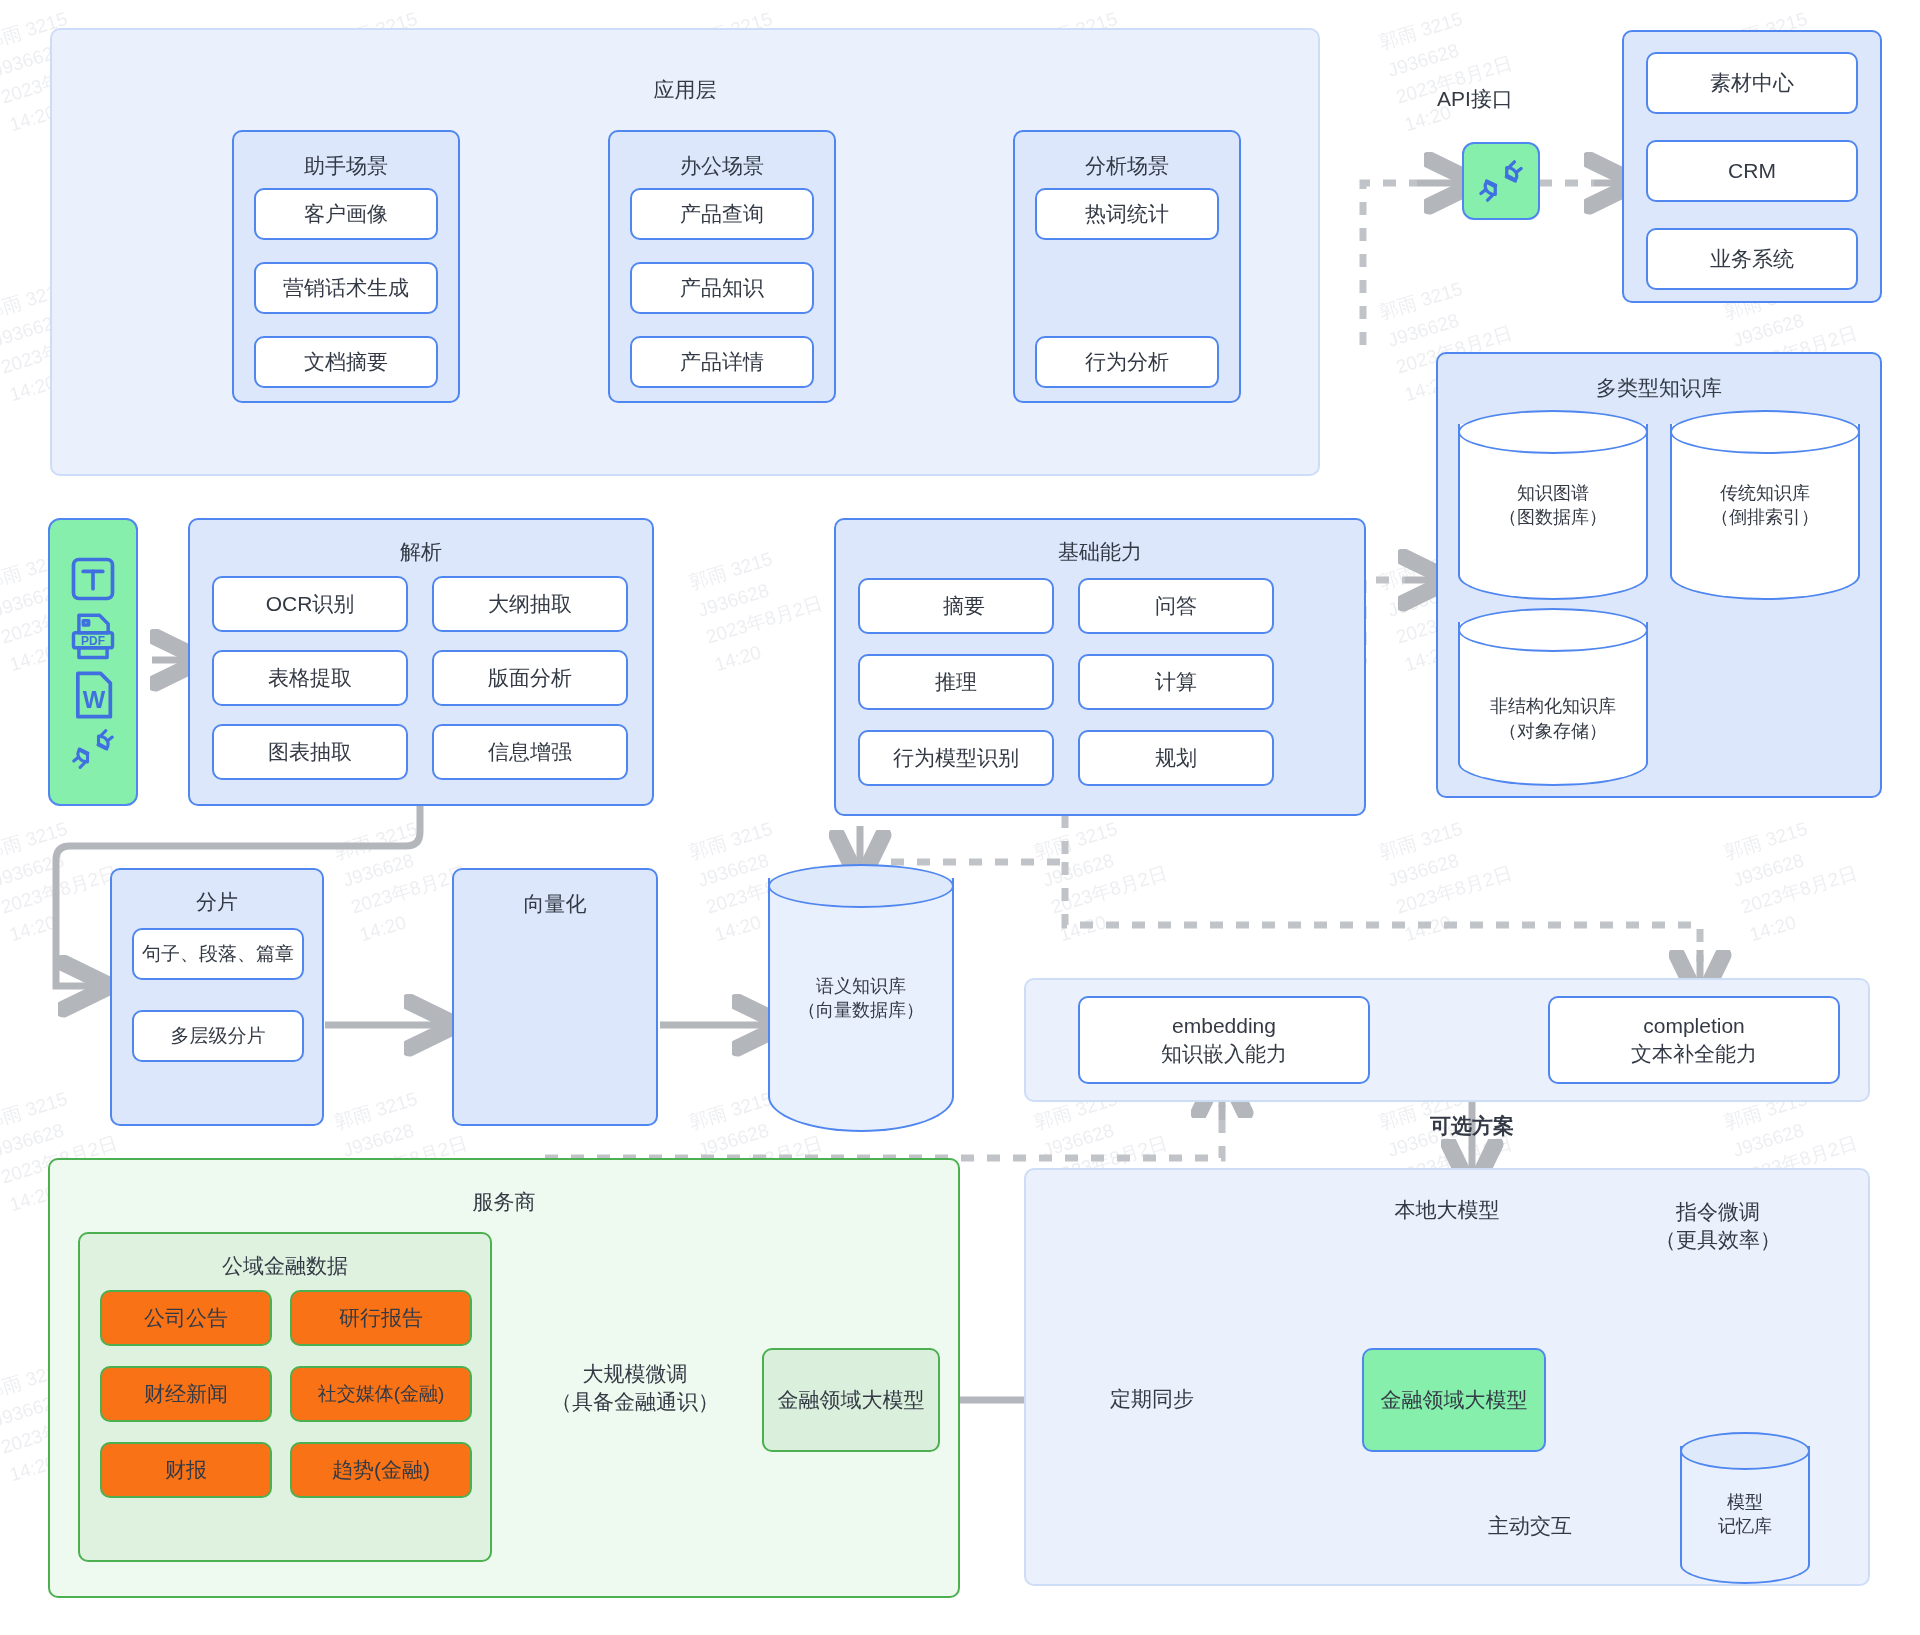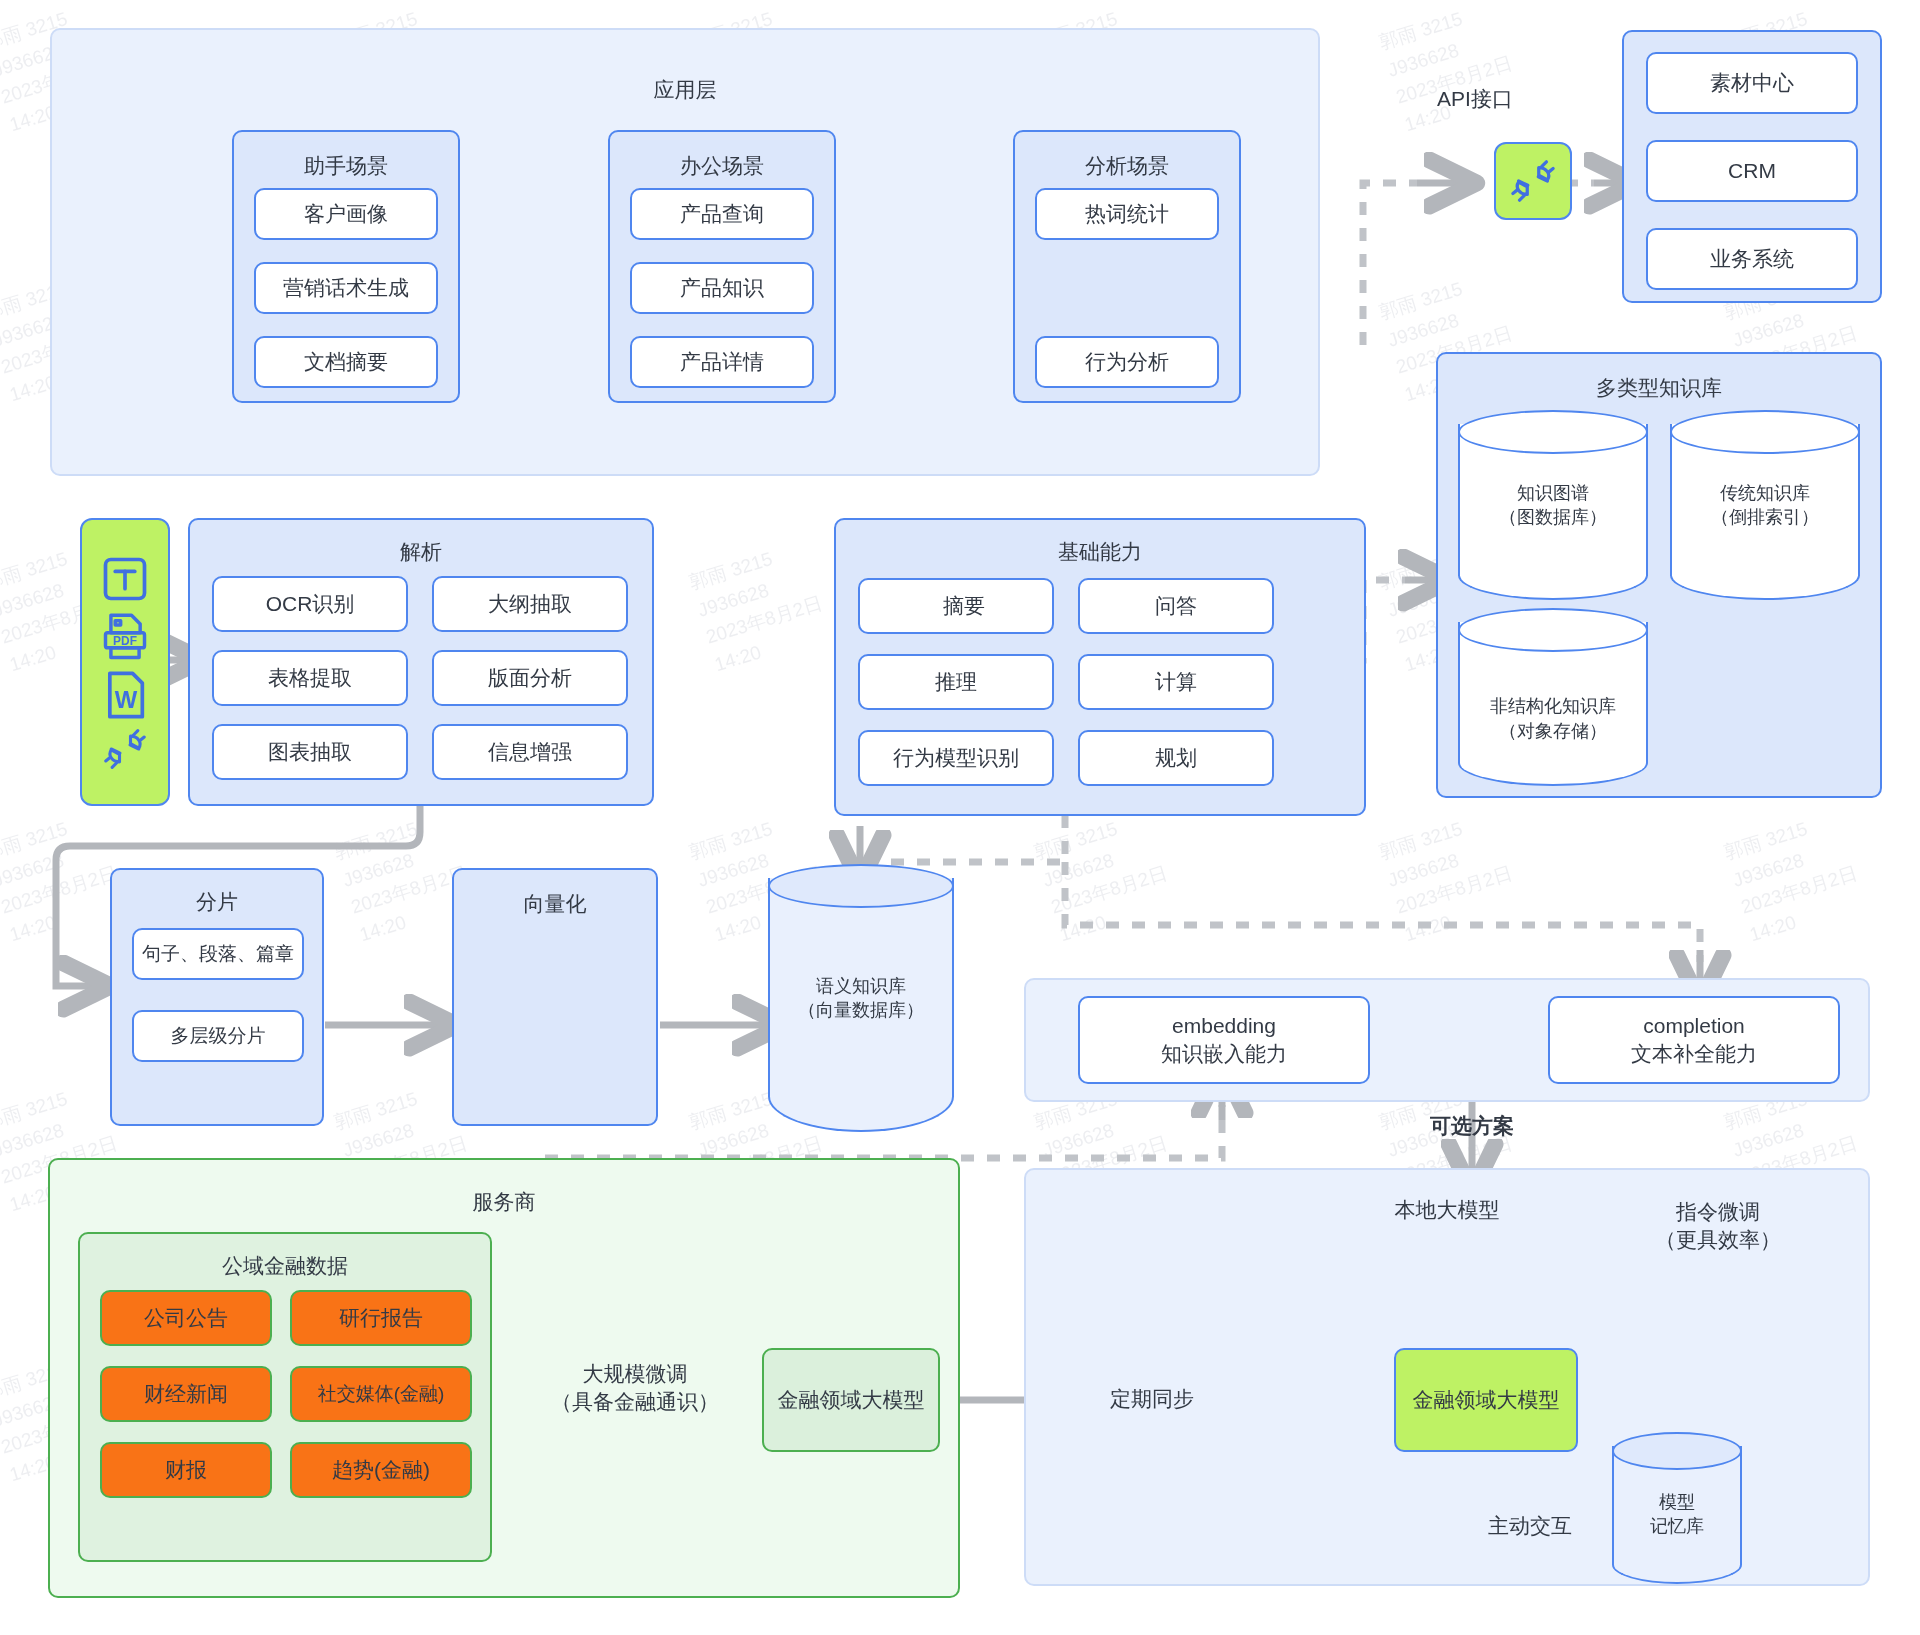--- a/index.html
+++ b/index.html
@@ -11,21 +11,21 @@
     overflow: hidden;
     color: #333a45;
   }
   #canvas { position:absolute; left:0; top:0; width:1920px; height:1635px; }
 
   
   .node { position:absolute; border-radius:10px; display:flex; align-items:center; justify-content:center; text-align:center; }
   .grp-blue-soft { background:#eaf1fd; border:2px solid #cddcf7; }
   .sub-blue { background:#dce7fb; border:2.5px solid #4f86ef; }
   .leaf-white { background:#ffffff; border:2.5px solid #4f86ef; }
-  .leaf-blue { background:#bef264; border:2.5px solid #4f86ef;margin-left:32px; }
+  .leaf-blue { background:#86efac; border:2.5px solid #4f86ef; }
   .grp-green { background:#eefaef; border:2.5px solid #4caf50; }
   .sub-green { background:#dff2e0; border:2.5px solid #4caf50; }
   .leaf-green-white { background:#f97316; border:2.5px solid #4caf50; }
   .leaf-green { background:#dbf0dc; border:2.5px solid #4caf50; }
 
   .grp-title { position:absolute; left:0; right:0; text-align:center; font-size:21px; color:#333a45; }
   .label { font-size:21px; line-height:1.35; color:#333a45; white-space:pre-line; }
   .label-sm { font-size:19px; }
   .plain-text { position:absolute; font-size:21px; line-height:1.35; text-align:center; color:#333a45; white-space:pre-line; }
   .plain-bold { font-weight:bold; }
@@ -475,20 +475,20 @@
   <div class="node grp-blue-soft" style="left:1024px;top:1168px;width:846px;height:418px;">
     <div class="grp-title" style="top:26px;">本地大模型</div>
   </div>
   <div class="plain-text" style="left:1082px;top:1385px;width:140px;">定期同步</div>
   <div class="node leaf-blue" style="left:1362px;top:1348px;width:184px;height:104px;">
     <span class="label">金融领域大模型</span>
   </div>
   <div class="plain-text" style="left:1628px;top:1198px;width:180px;">指令微调
 （更具效率）</div>
   <div class="plain-text" style="left:1455px;top:1512px;width:150px;">主动交互</div>
-  <div class="cyl" style="left:1612px;top:1432px;width:130px;height:152px;">
+  <div class="cyl" style="left:1680px;top:1432px;width:130px;height:152px;">
     <div class="body"></div>
       <div class="top" style="height:38px;"></div>
     <div class="txt" style="top:54%;">模型
 记忆库</div>
   </div>
 
 </div>
 
 </body></html>

